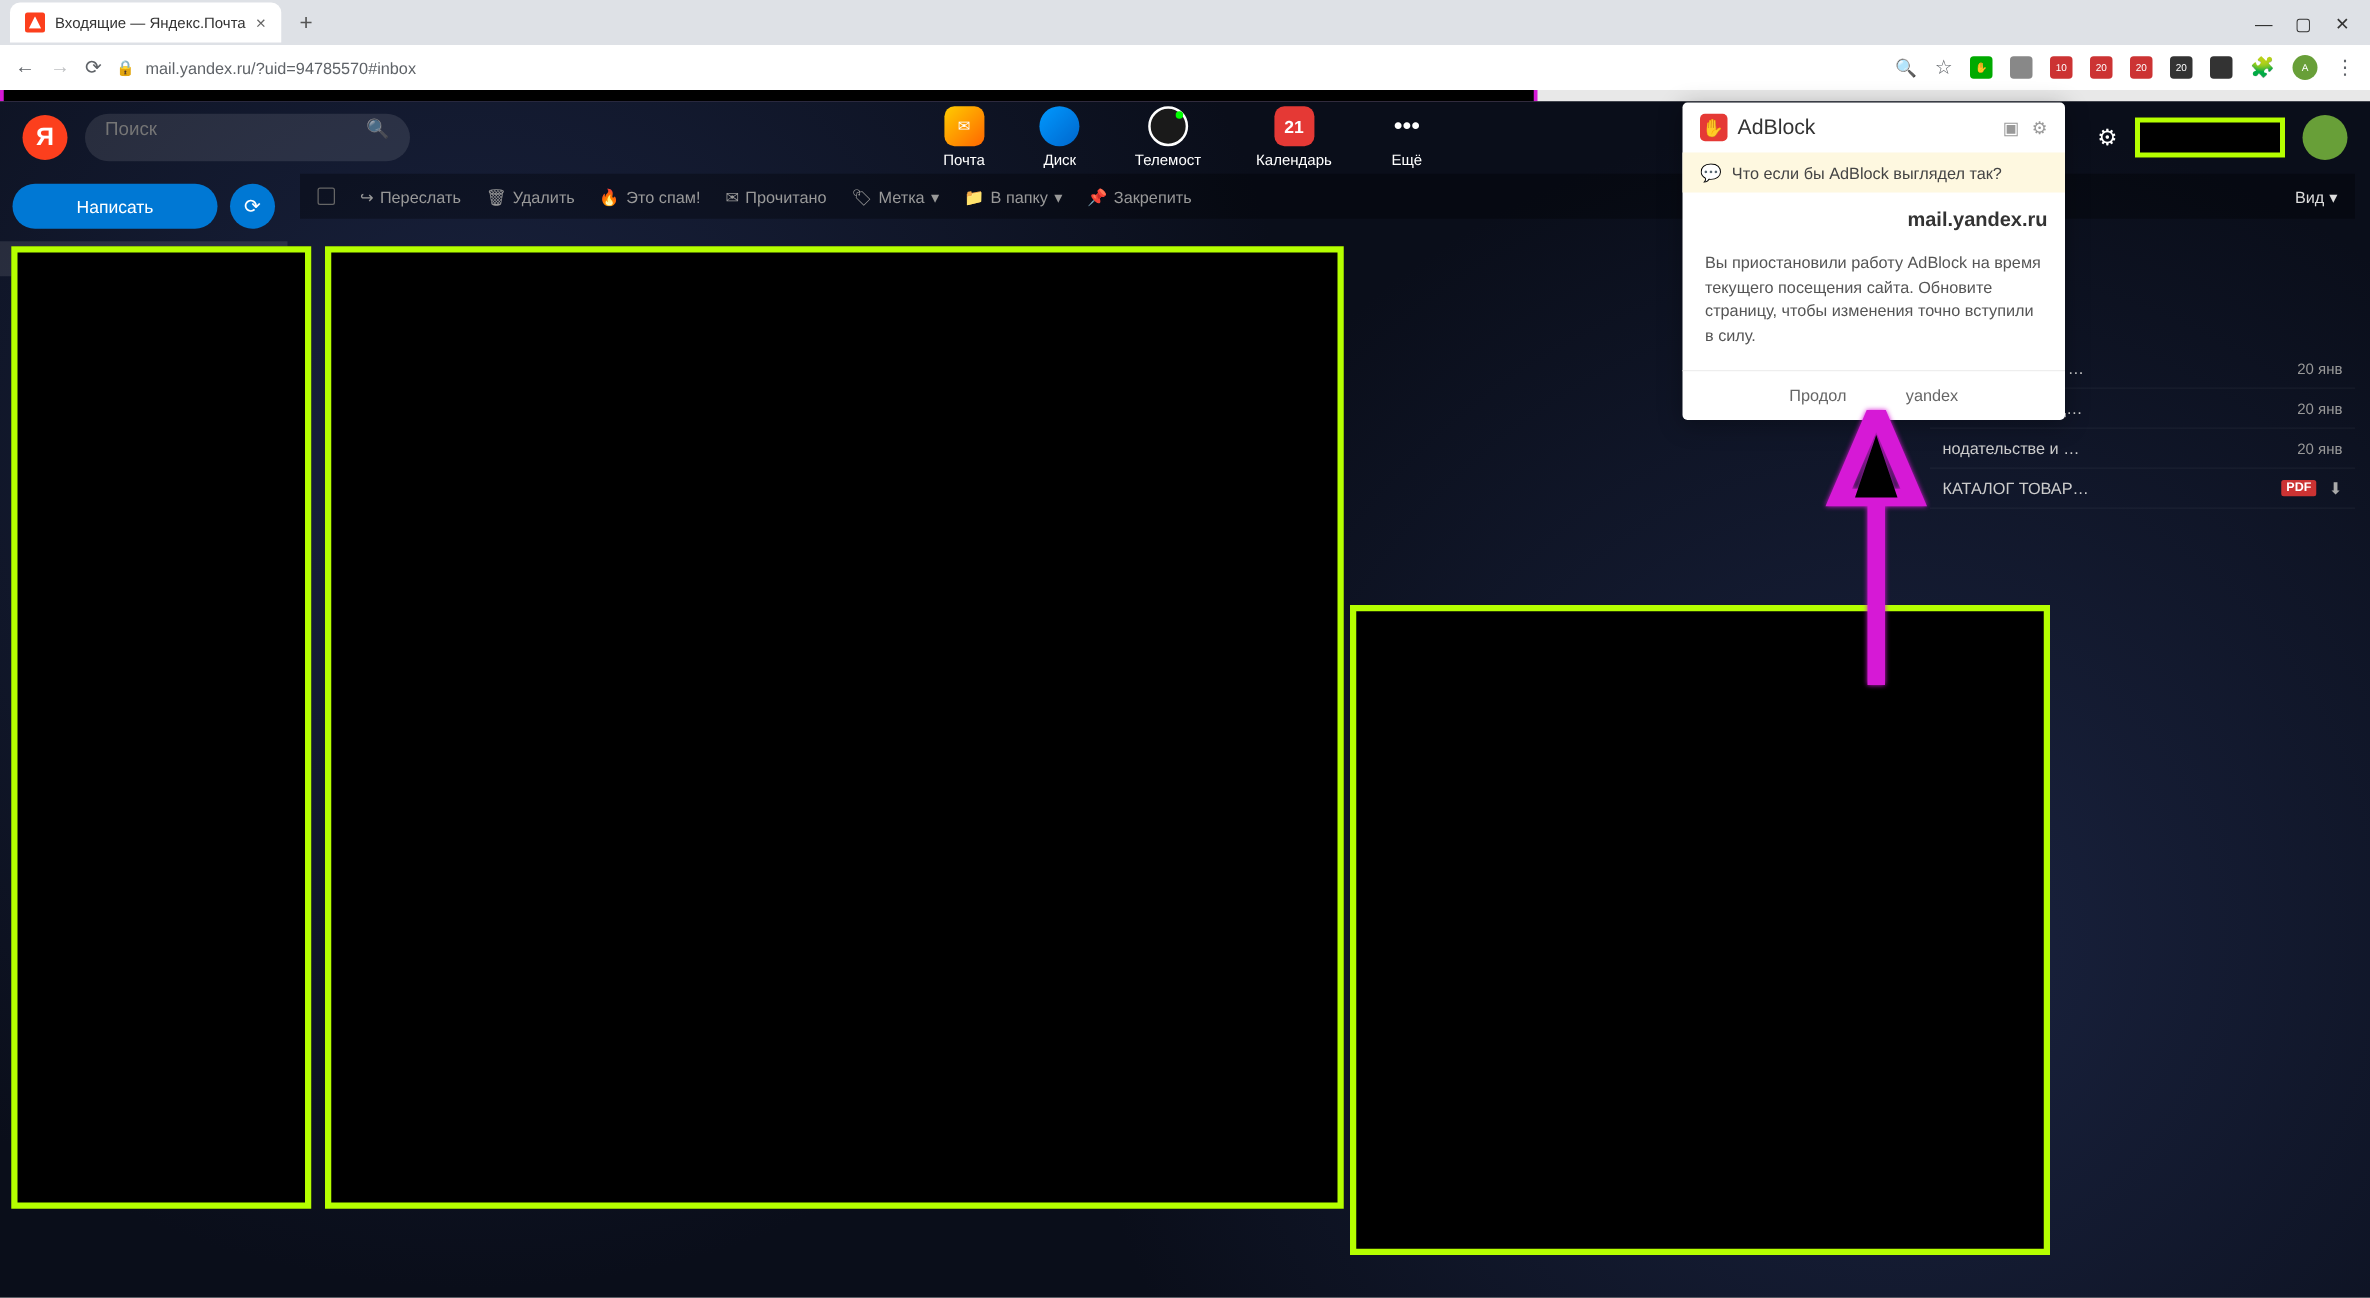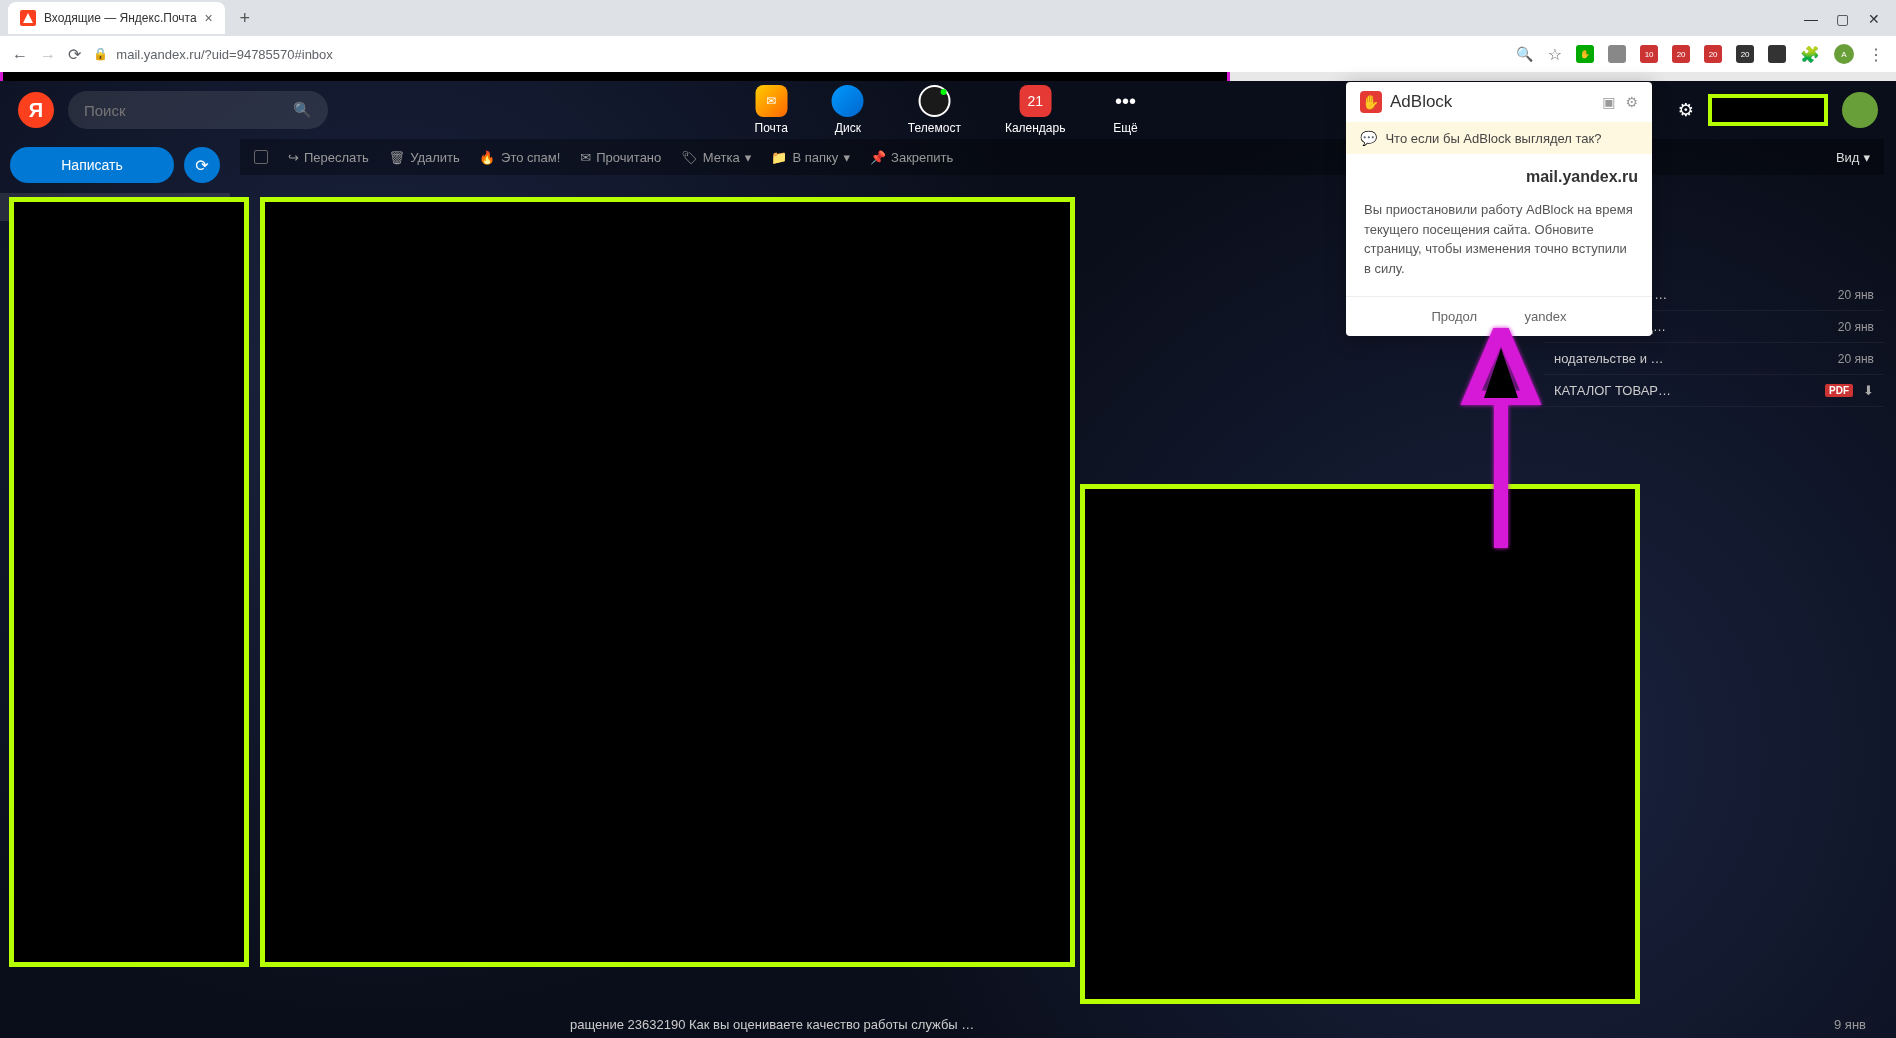--- a/index.html
+++ b/index.html
@@ -21,31 +21,31 @@
 .ext-icon.green{background:#0a0}
 .ext-icon.red{background:#c33}
 .ext-icon.dark{background:#333}
 .ext-icon.avatar{background:#689f38;border-radius:50%;width:20px;height:20px}
 .magenta-bar{height:9px;background:#d619d6;width:1230px}
 .magenta-bar-inner{height:9px;background:#000;margin:0 3px}
 .app{position:absolute;top:81px;left:0;right:0;bottom:0;background:#0a0e1a;background-image:radial-gradient(circle at 20% 30%,#1a2340 0%,transparent 40%),radial-gradient(circle at 80% 70%,#1a2340 0%,transparent 40%)}
 .app::before{content:"";position:absolute;inset:0;background-image:radial-gradient(1px 1px at 50px 100px,#fff,transparent),radial-gradient(1px 1px at 150px 200px,#fff,transparent),radial-gradient(1px 1px at 90px 400px,#fff,transparent),radial-gradient(1px 1px at 30px 600px,#fff,transparent),radial-gradient(1px 1px at 170px 800px,#fff,transparent);opacity:.5;pointer-events:none}
 .topbar{height:58px;display:flex;align-items:center;padding:0 18px;gap:14px}
 .ya-logo{width:36px;height:36px;background:#fc3f1d;border-radius:50%;display:flex;align-items:center;justify-content:center;color:#fff;font-weight:bold;font-size:20px}
-.search-box{width:260px;height:38px;background:rgba(255,255,255,.1);border-radius:20px;display:flex;align-items:center;padding:17px 16px;color:#aaa;font-size:15px}
+.search-box{width:260px;height:38px;background:rgba(255,255,255,.1);border-radius:20px;display:flex;align-items:flex-end;padding:17px 16px;color:#aaa;font-size:15px}
 .search-box input{background:transparent;border:none;outline:none;color:#fff;flex:1;font-size:15px}
 .search-icon{margin-left:auto;opacity:.6}
 .services{position:absolute;left:50%;transform:translateX(-50%);display:flex;gap:44px;align-items:flex-start}
 .service{display:flex;flex-direction:column;align-items:center;gap:4px;color:#fff;font-size:12px}
 .service-icon{width:32px;height:32px;border-radius:8px;display:flex;align-items:center;justify-content:center}
 .service.active .service-icon{background:linear-gradient(135deg,#ffcc00,#ff6600)}
 .service-icon.disk{background:linear-gradient(135deg,#0099ff,#0066cc);border-radius:50%}
 .service-icon.tele{background:#1a1a1a;border:2px solid #fff;border-radius:50%;position:relative}
 .service-icon.tele::after{content:"";position:absolute;top:2px;right:2px;width:6px;height:6px;background:#0f0;border-radius:50%}
-.service-icon.cal{background:#e53935;color:#fff;font-weight:normal;font-size:14px}
+.service-icon.cal{background:#e53935;color:#fff;font-weight:bold;font-size:14px}
 .service-icon.more{color:#fff;font-size:20px}
 .topbar-right{margin-left:auto;display:flex;align-items:center;gap:14px}
 .gear{color:#fff;font-size:18px}
 .user-box{border:4px solid #b5ff00;width:120px;height:32px;background:#000}
 .avatar-circ{width:36px;height:36px;background:#689f38;border-radius:50%}
 .sidebar{position:absolute;left:0;top:58px;width:230px;bottom:0;padding:8px 0}
 .compose-row{display:flex;gap:10px;padding:0 10px 10px}
 .compose-btn{flex:1;height:36px;background:#0078d4;border-radius:18px;color:#fff;display:flex;align-items:center;justify-content:center;font-size:14px;gap:6px}
 .refresh-btn{width:36px;height:36px;background:#0078d4;border-radius:50%;display:flex;align-items:center;justify-content:center;color:#fff}
 .folder{height:28px;display:flex;align-items:center;padding:0 20px;color:#ddd;font-size:14px;gap:8px}
@@ -264,24 +264,20 @@
       <span class="subj">КАТАЛОГ ТОВАР…</span>
       <span class="pdf-badge">PDF</span>
       <span class="dl-icon">⬇</span>
     </div>
   </div>
 
   <div class="redact r1"></div>
   <div class="redact r2"></div>
   <div class="redact r3"></div>
 
-  <div class="bottom-row">
-    <span class="subj">ращение 23632190 Как вы оцениваете качество работы службы …</span>
-    <span class="date">9 янв</span>
-  </div>
 </div>
 
 <div class="adblock-popup">
   <div class="ab-head">
     <div class="ab-logo">✋</div>
     <span class="ab-title">AdBlock</span>
     <div class="ab-icons">
       <span>▣</span>
       <span>⚙</span>
     </div>

